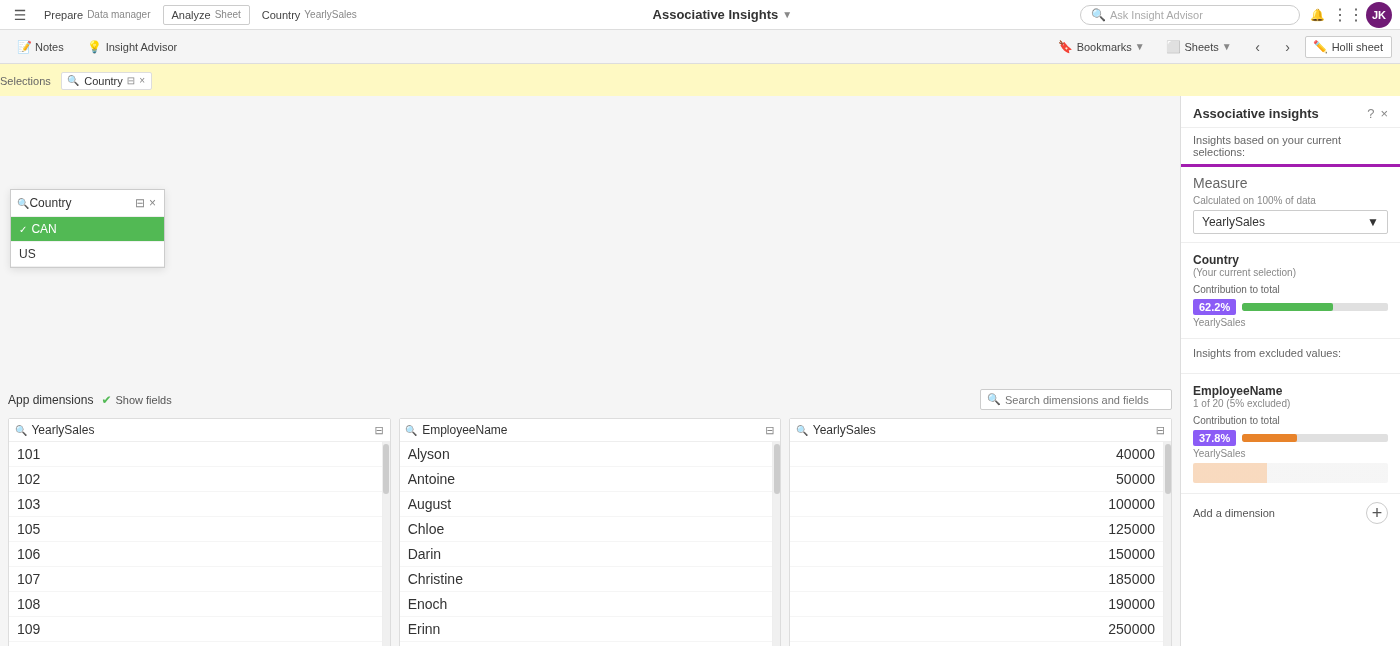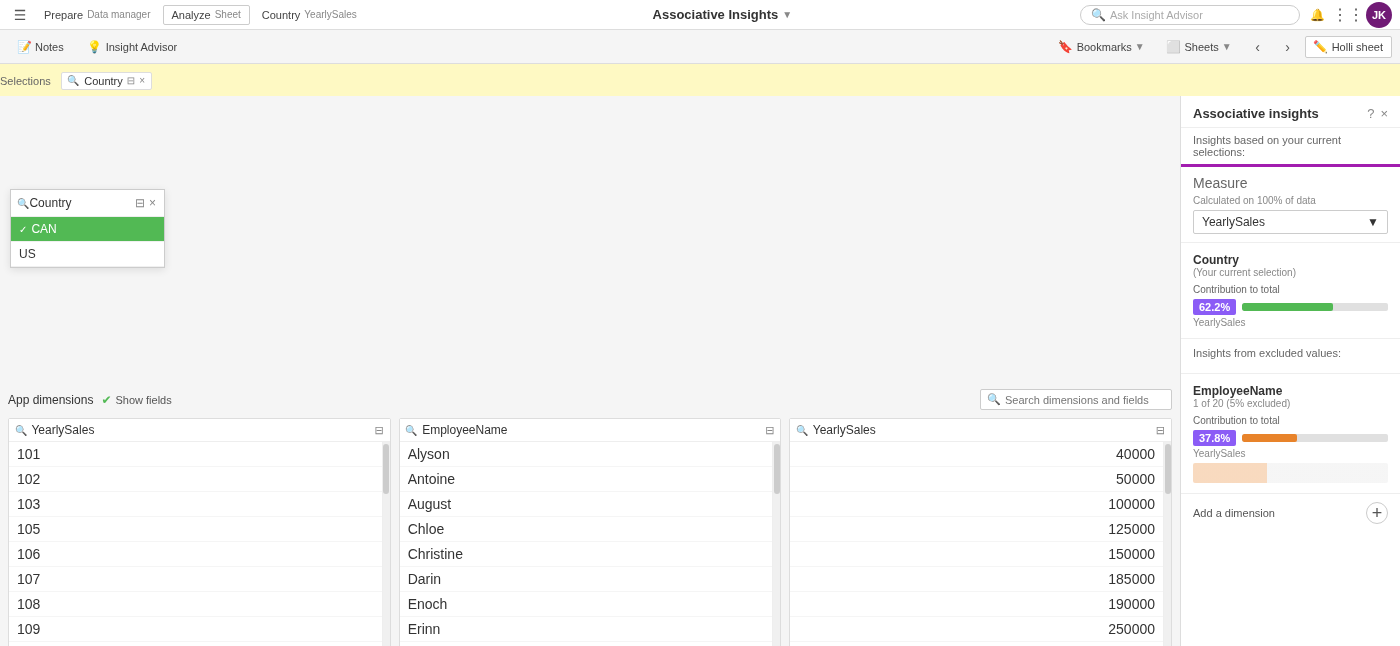--- a/index.html
+++ b/index.html
@@ -347,24 +347,24 @@
               <div class="dim-listbox-item">
                   <span>Antoine</span>
                 </div>
               <div class="dim-listbox-item">
                   <span>August</span>
                 </div>
               <div class="dim-listbox-item">
                   <span>Chloe</span>
                 </div>
               <div class="dim-listbox-item">
+                  <span>Darin</span>
+                </div>
+              <div class="dim-listbox-item">
                   <span>Christine</span>
-                </div>
-              <div class="dim-listbox-item">
-                  <span>Darin</span>
                 </div>
               <div class="dim-listbox-item">
                   <span>Enoch</span>
                 </div>
               <div class="dim-listbox-item">
                   <span>Erinn</span>
                 </div>
               <div class="dim-listbox-item">
                   <span>Gayle</span>
                 </div>

